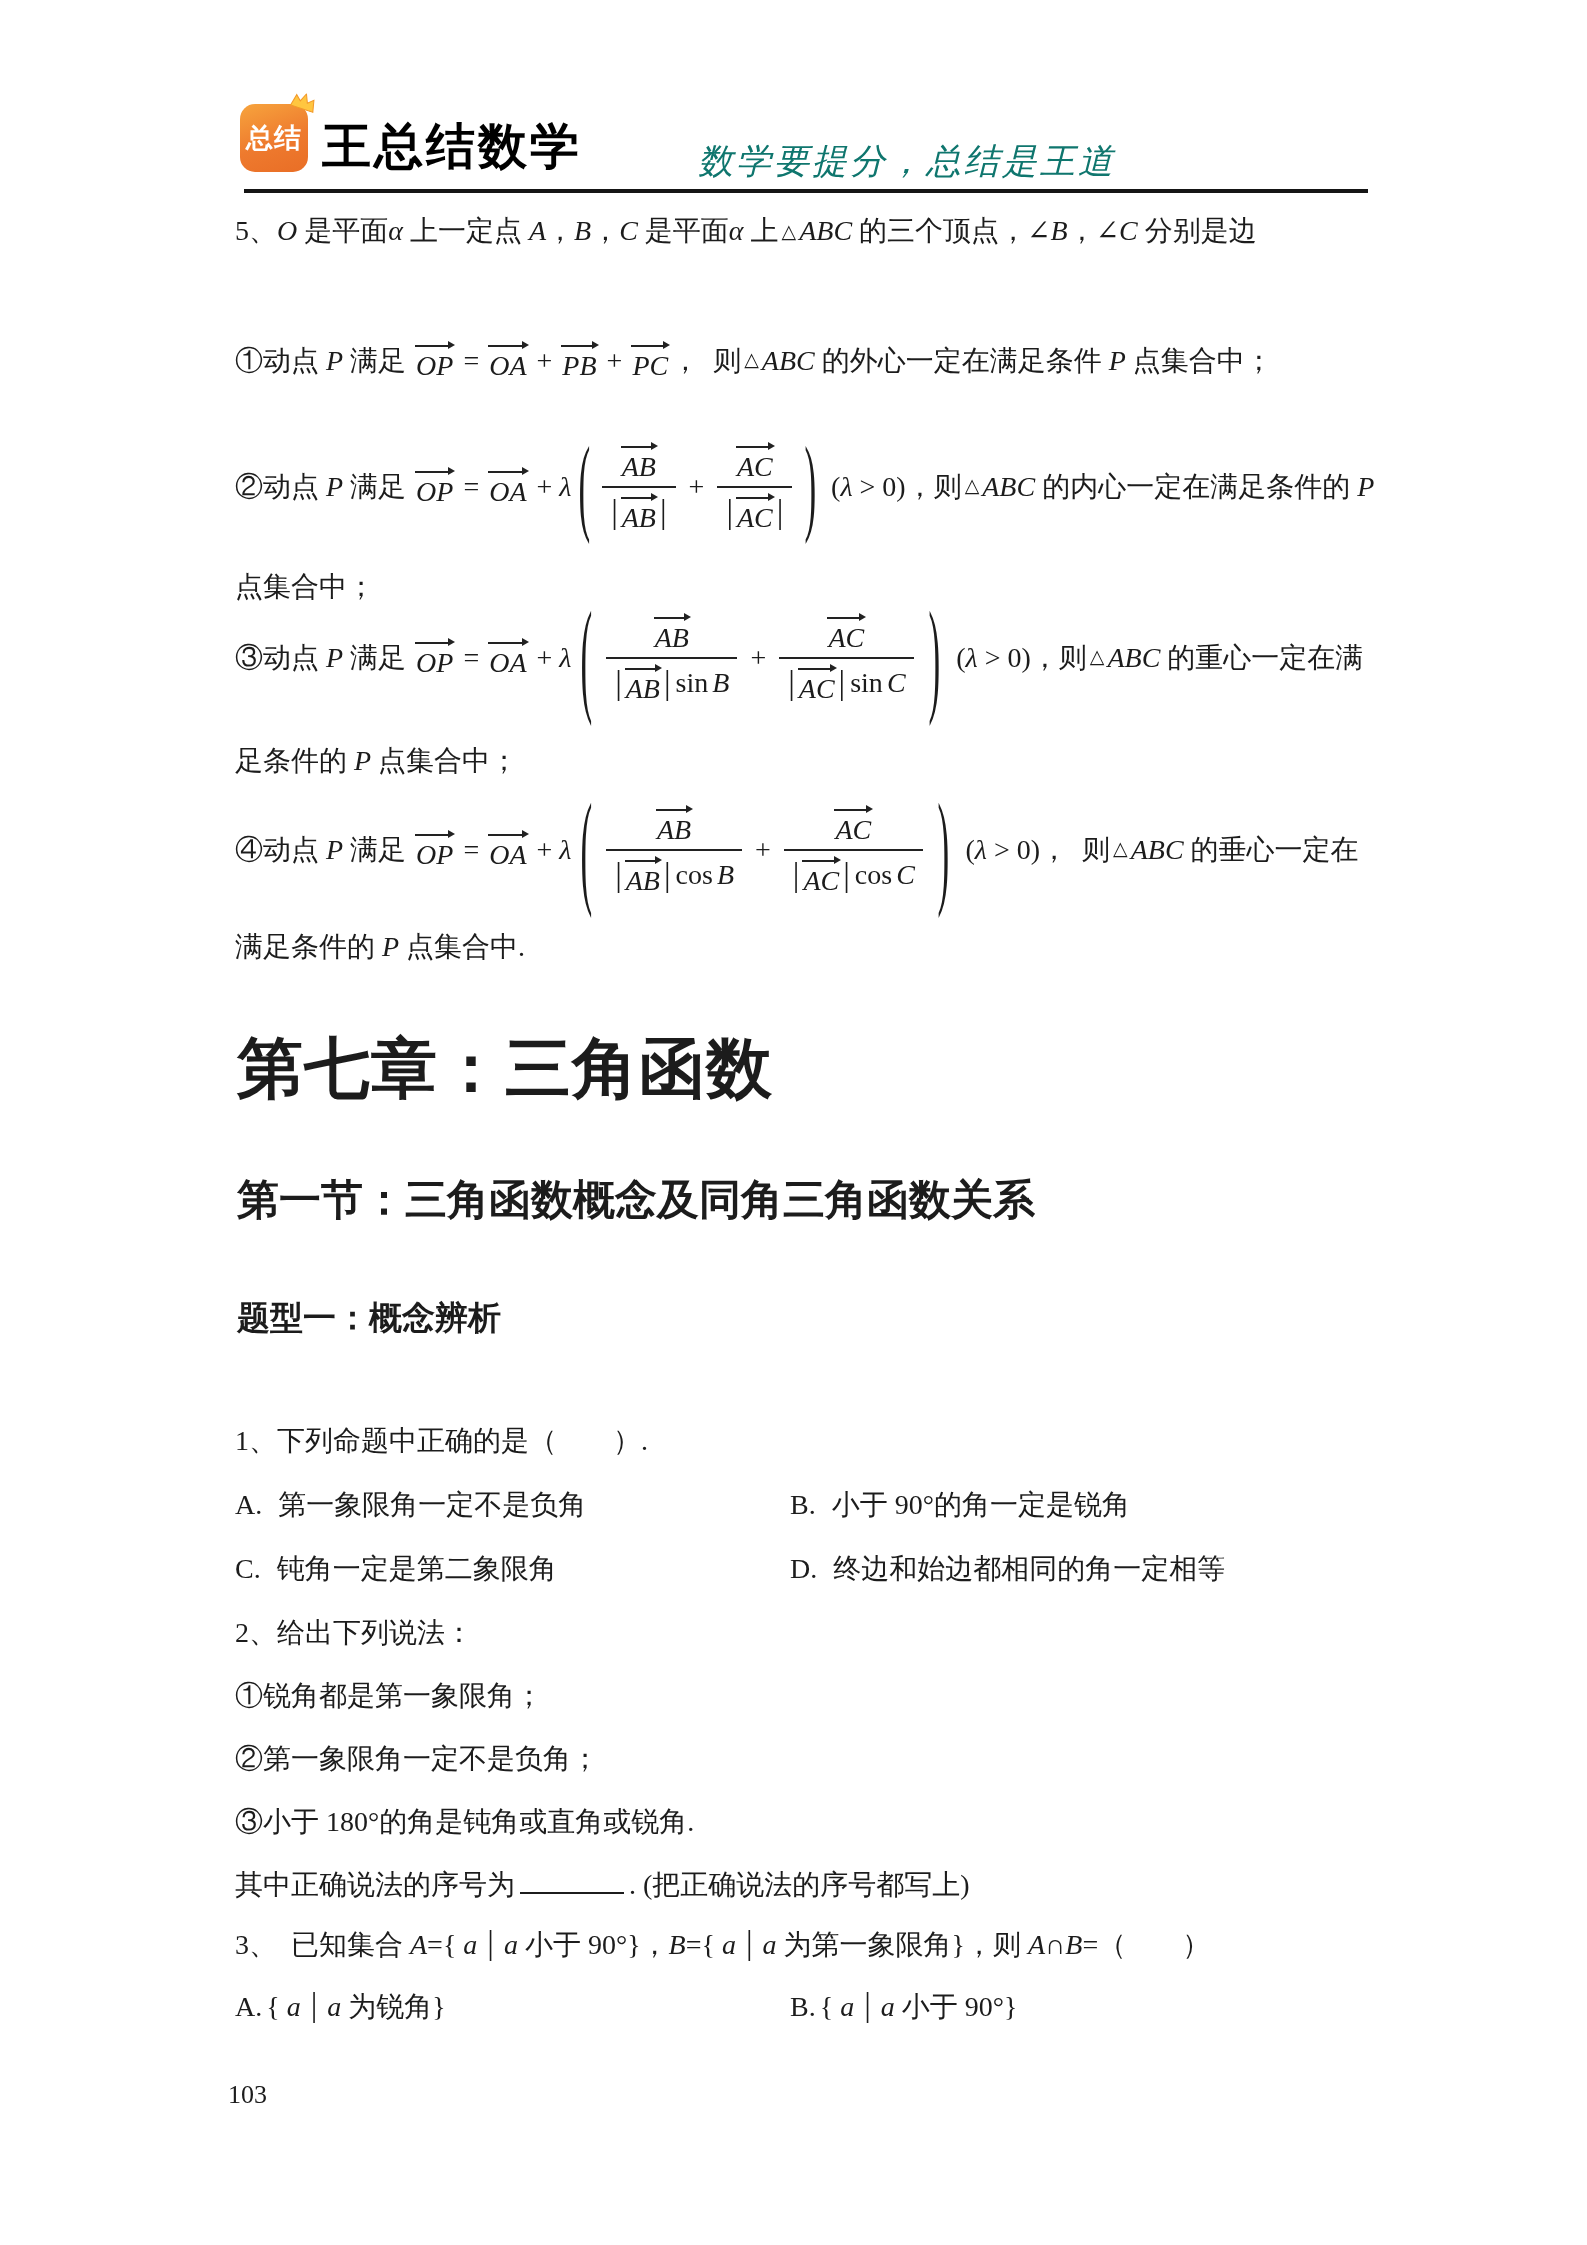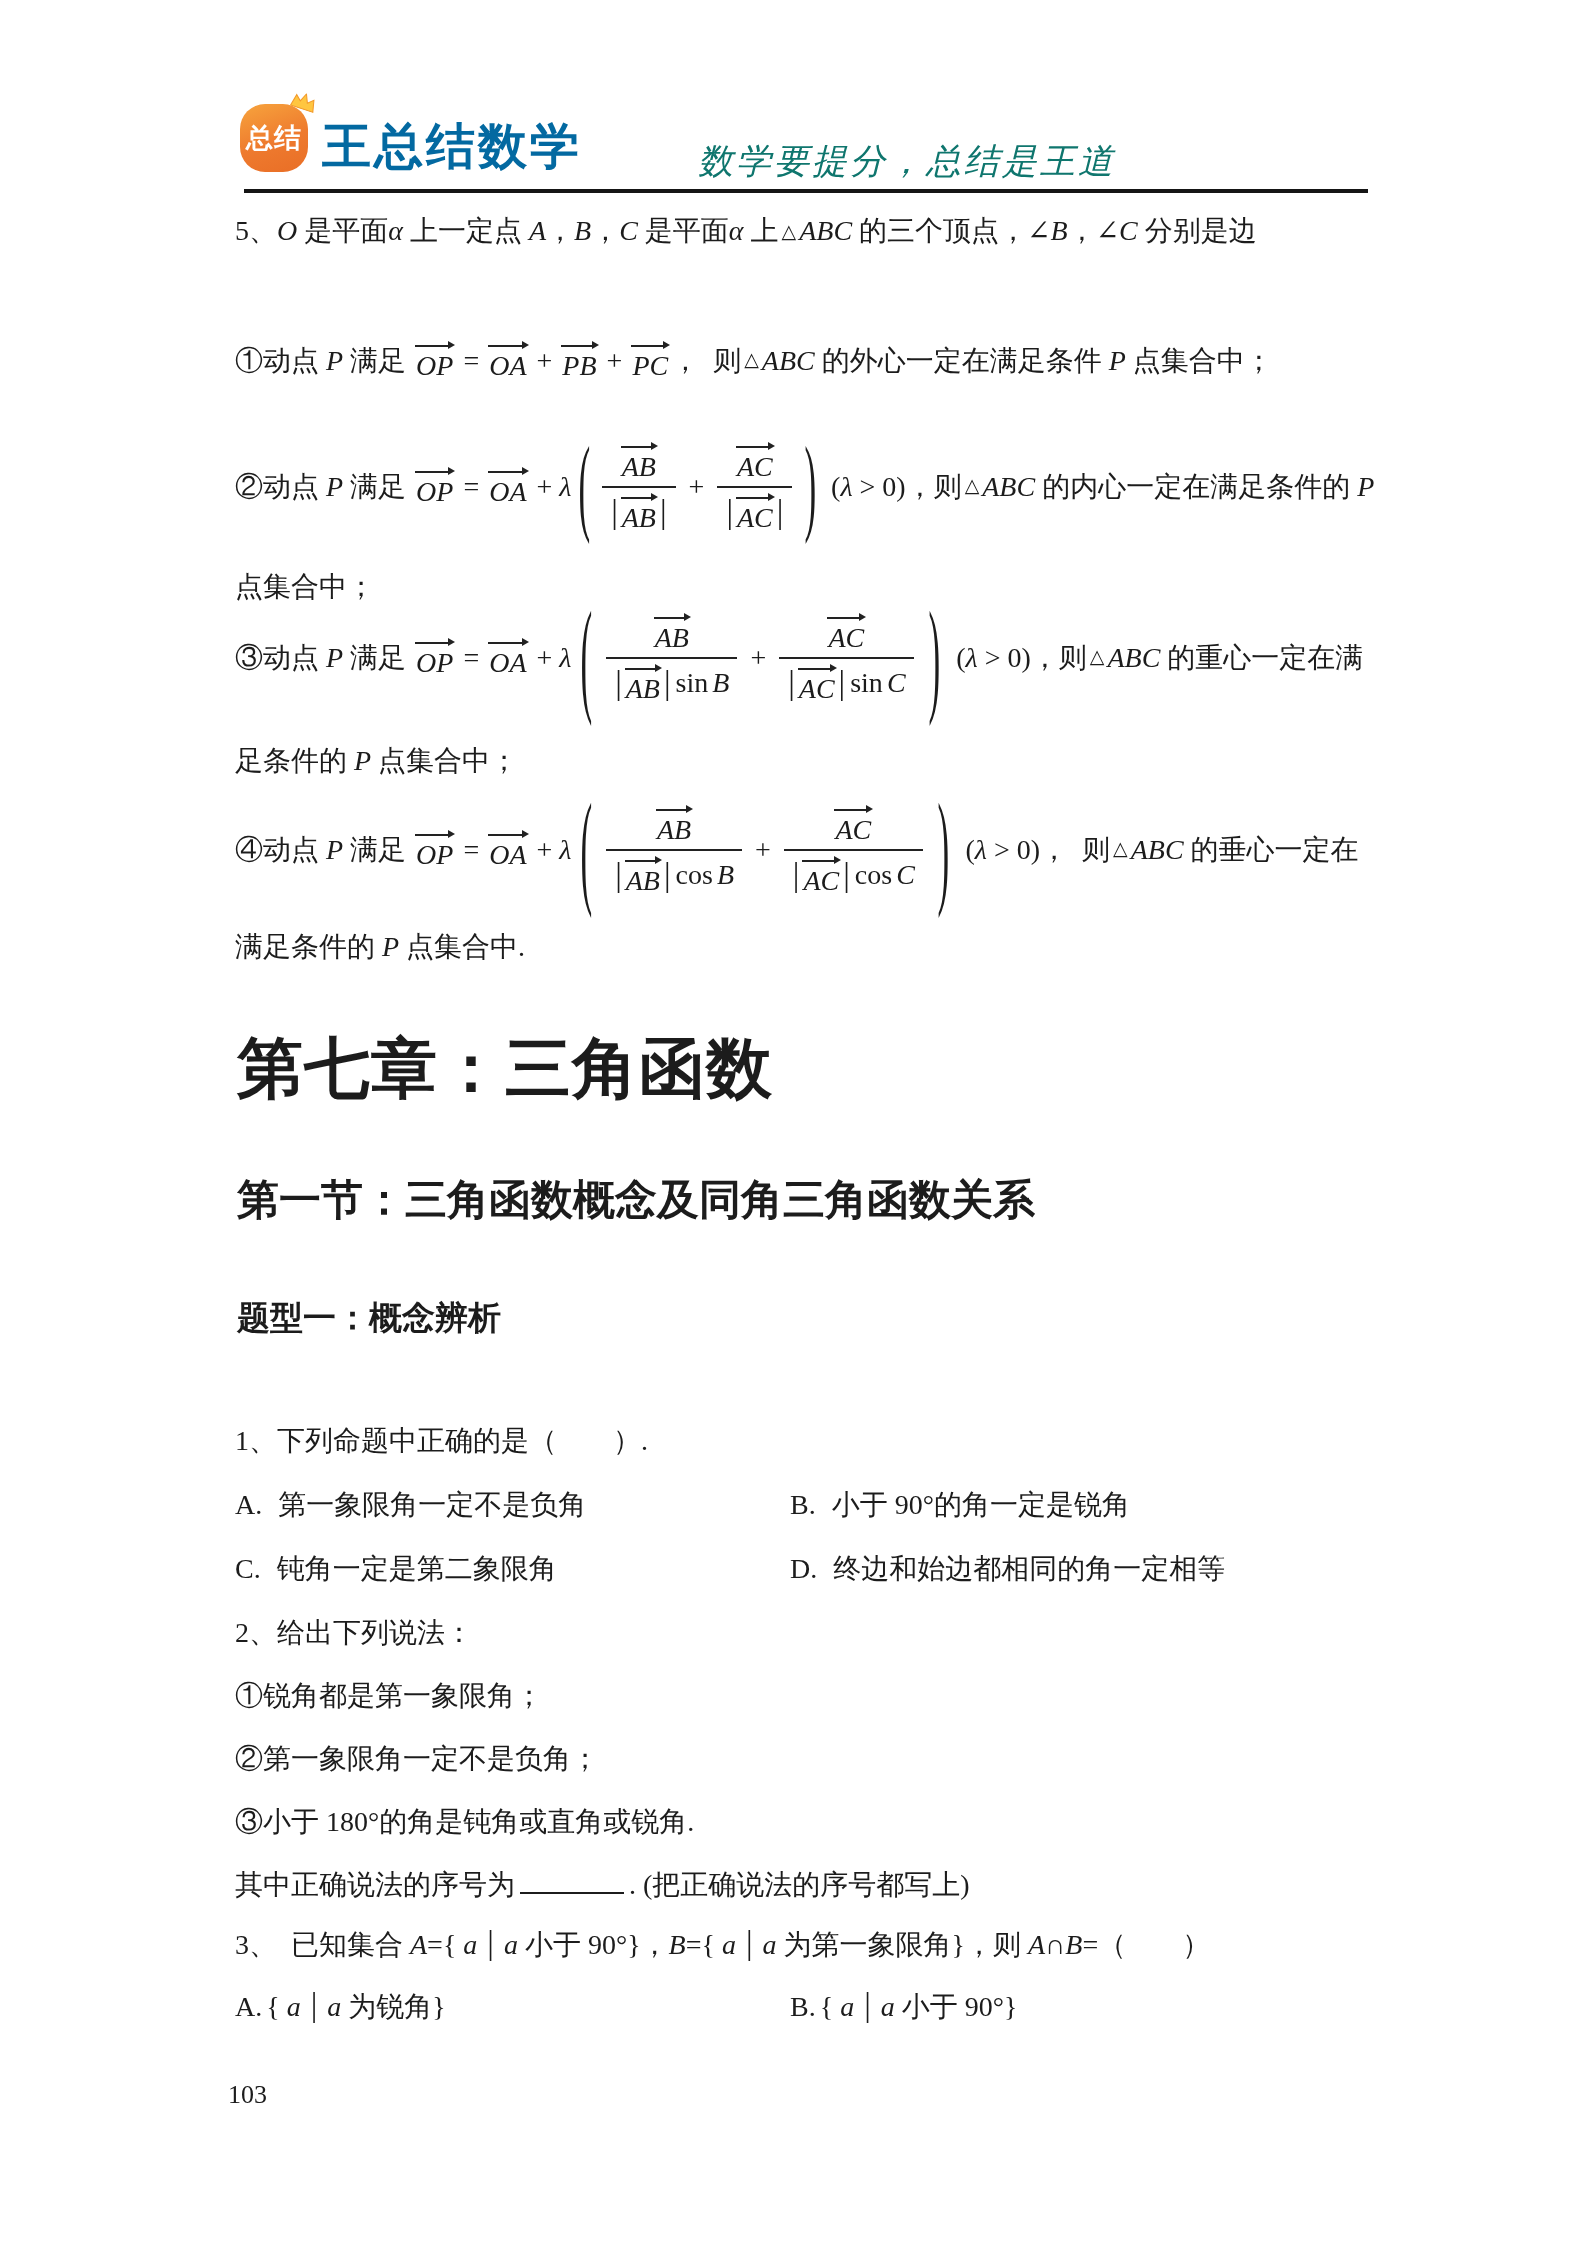--- a/index.html
+++ b/index.html
@@ -1,27 +1,27 @@
 <!DOCTYPE html>
 <html><head>
 <meta charset="utf-8">
 <style>
   html,body{margin:0;padding:0;background:#e8e8e8;}
   .page{position:relative;width:1587px;height:2245px;margin:0 auto;background:#ffffff;
         font-family:"Liberation Serif","DejaVu Serif",serif;color:#1c1c1c;overflow:hidden;}
   .page span{white-space:pre;}
 
   
-  .badge{position:absolute;left:240px;top:104px;width:68px;height:68px;border-radius:25px;
+  .badge{position:absolute;left:240px;top:104px;width:68px;height:68px;border-radius:15px;
          background:linear-gradient(160deg,#f7a43d 0%,#ee7a2e 55%,#e96e26 100%);
          display:flex;align-items:center;justify-content:center;}
   .badge-txt{color:#ffffff;font-family:"Liberation Sans",sans-serif;font-weight:bold;font-size:27px;letter-spacing:1px;}
   .crown{position:absolute;top:-11px;right:-9px;transform:rotate(18deg);}
   .logo-title{position:absolute;left:322px;top:114px;font-family:"Liberation Sans",sans-serif;
-              font-weight:800;font-size:49px;color:#0369a1;letter-spacing:3px;}
+              font-weight:800;font-size:49px;color:#000000;letter-spacing:3px;}
   .tagline{position:absolute;left:698px;top:138px;font-size:35px;font-style:italic;letter-spacing:3px;color:#0f766e;}
   .rule{position:absolute;left:244px;top:189px;width:1124px;height:4px;background:#151515;}
 
   
   .line{position:absolute;left:235px;font-size:28px;height:42px;line-height:42px;white-space:nowrap;}
   .frow{display:flex;align-items:center;line-height:normal;}
   .run{}
   .mvar{font-style:italic;}
   .op{margin:0 7px;}
   .tri{font-size:19px;margin:0 3px;position:relative;top:-2px;}

